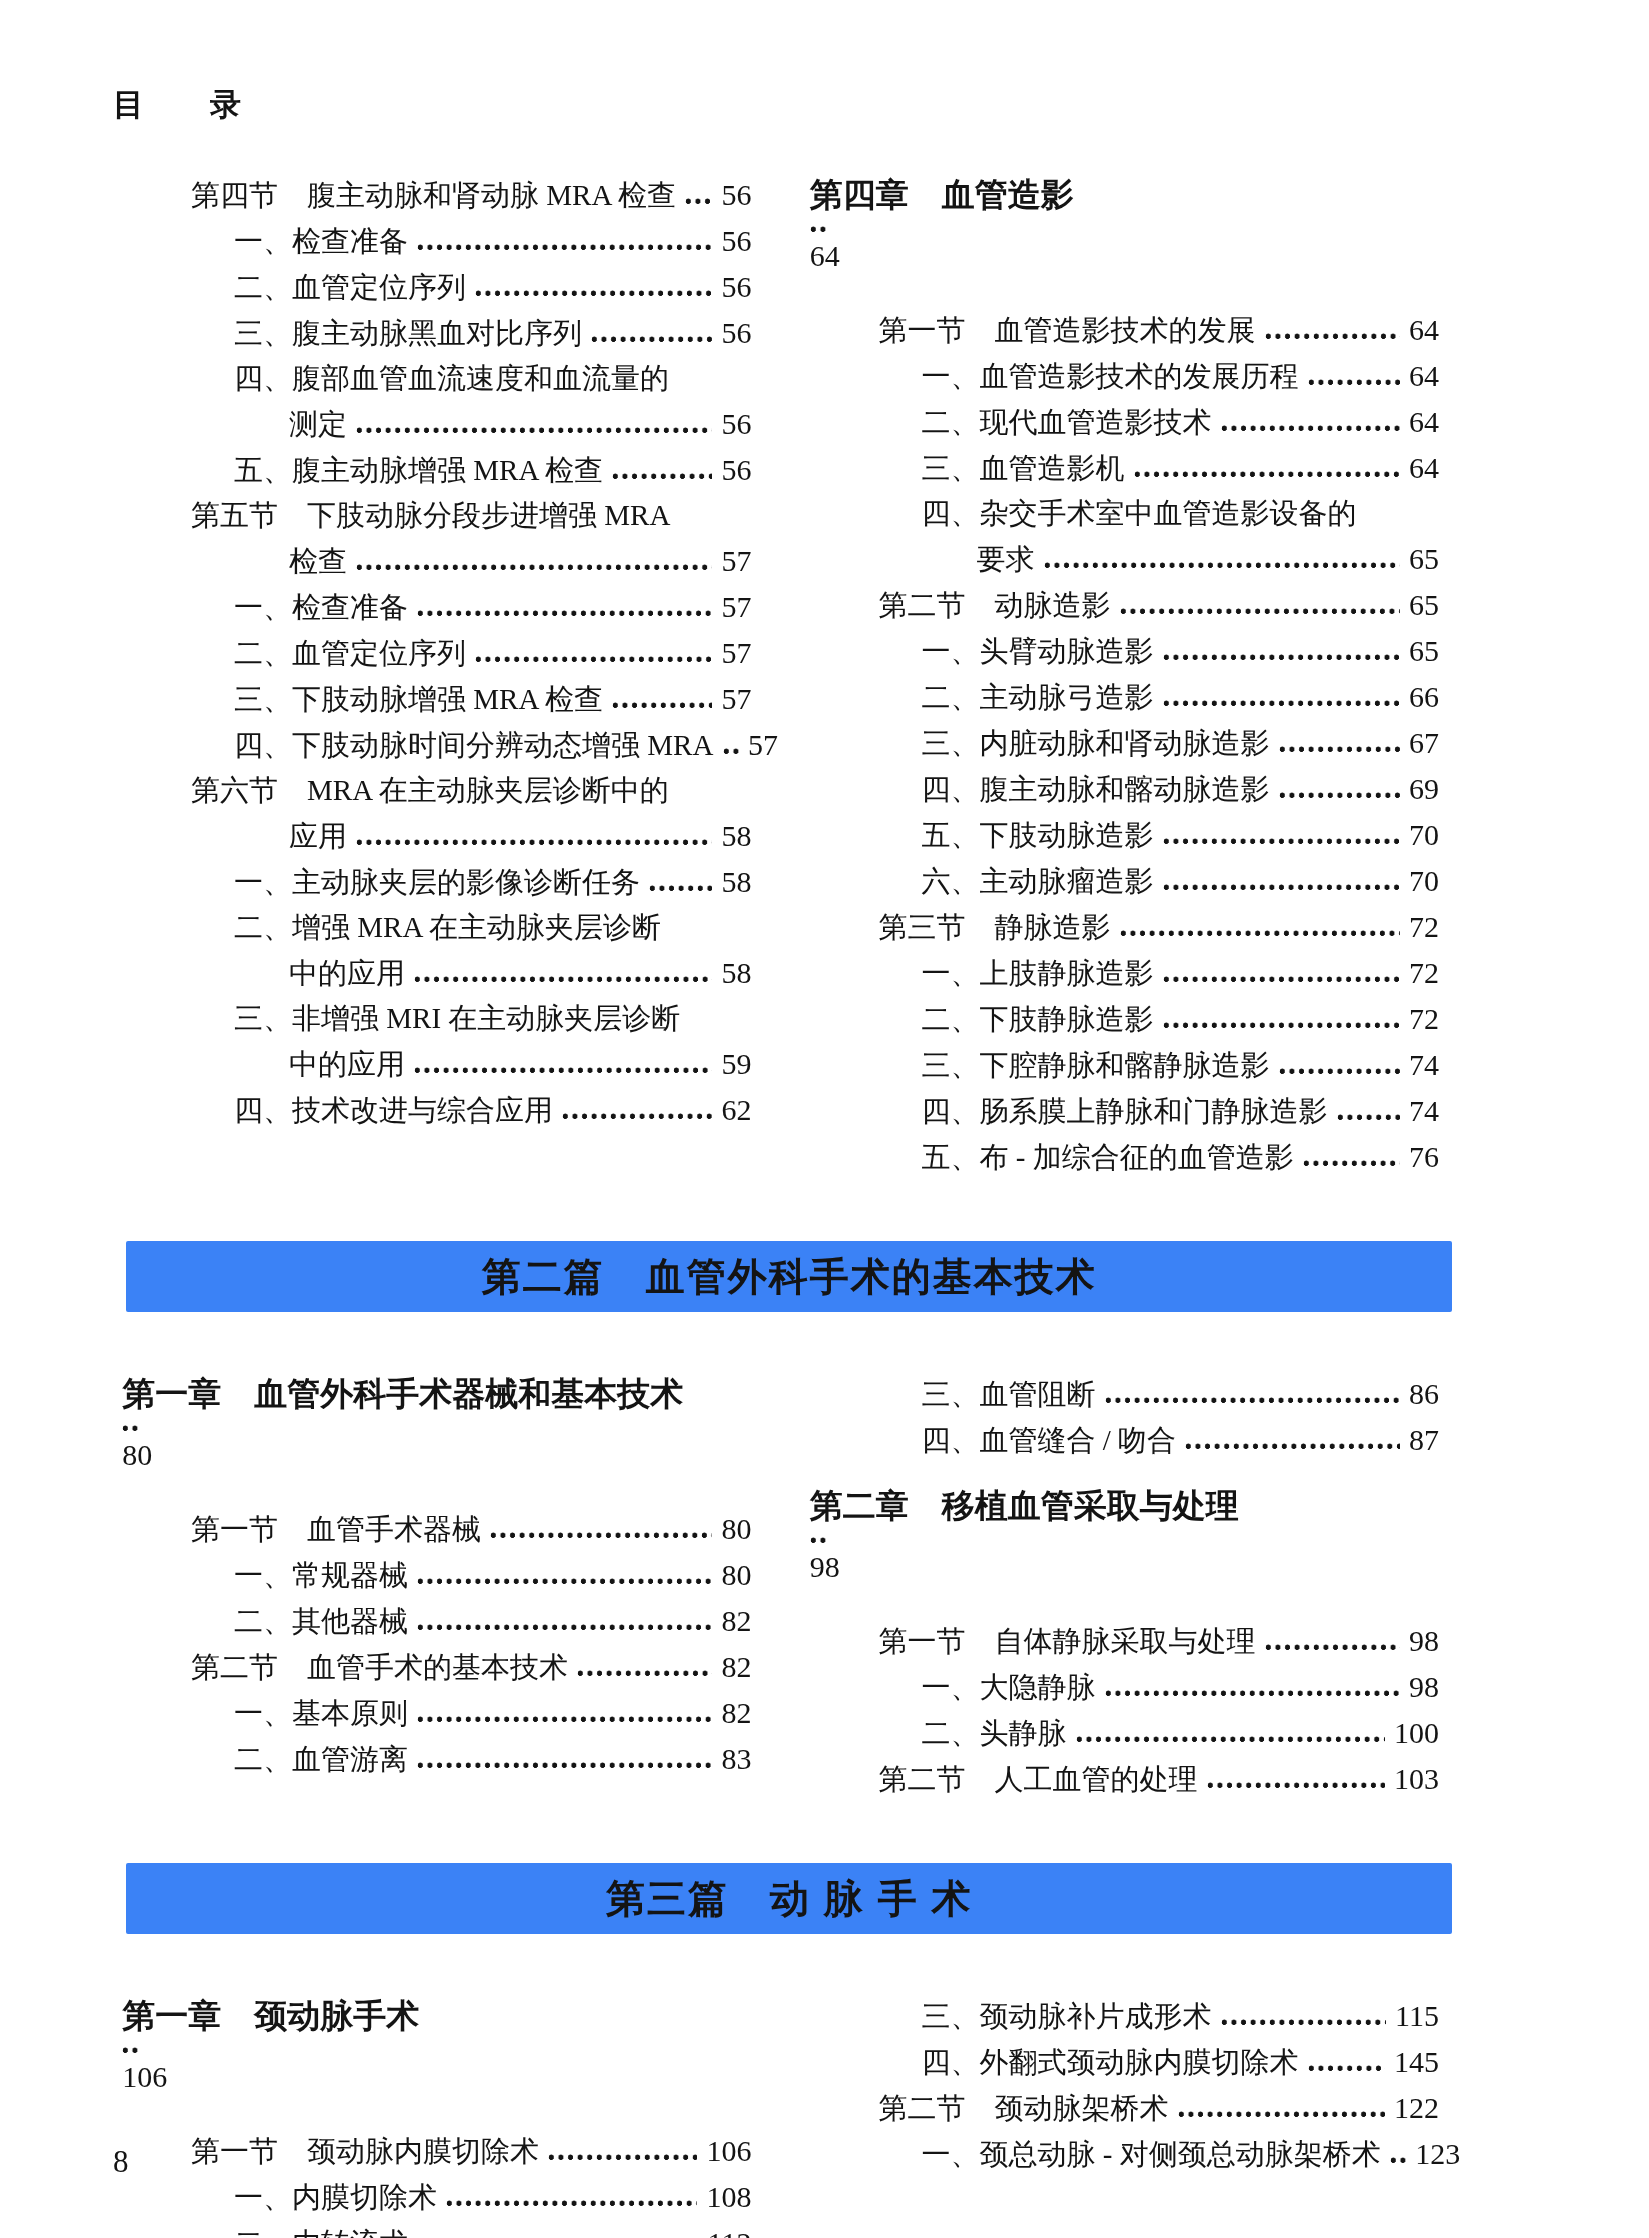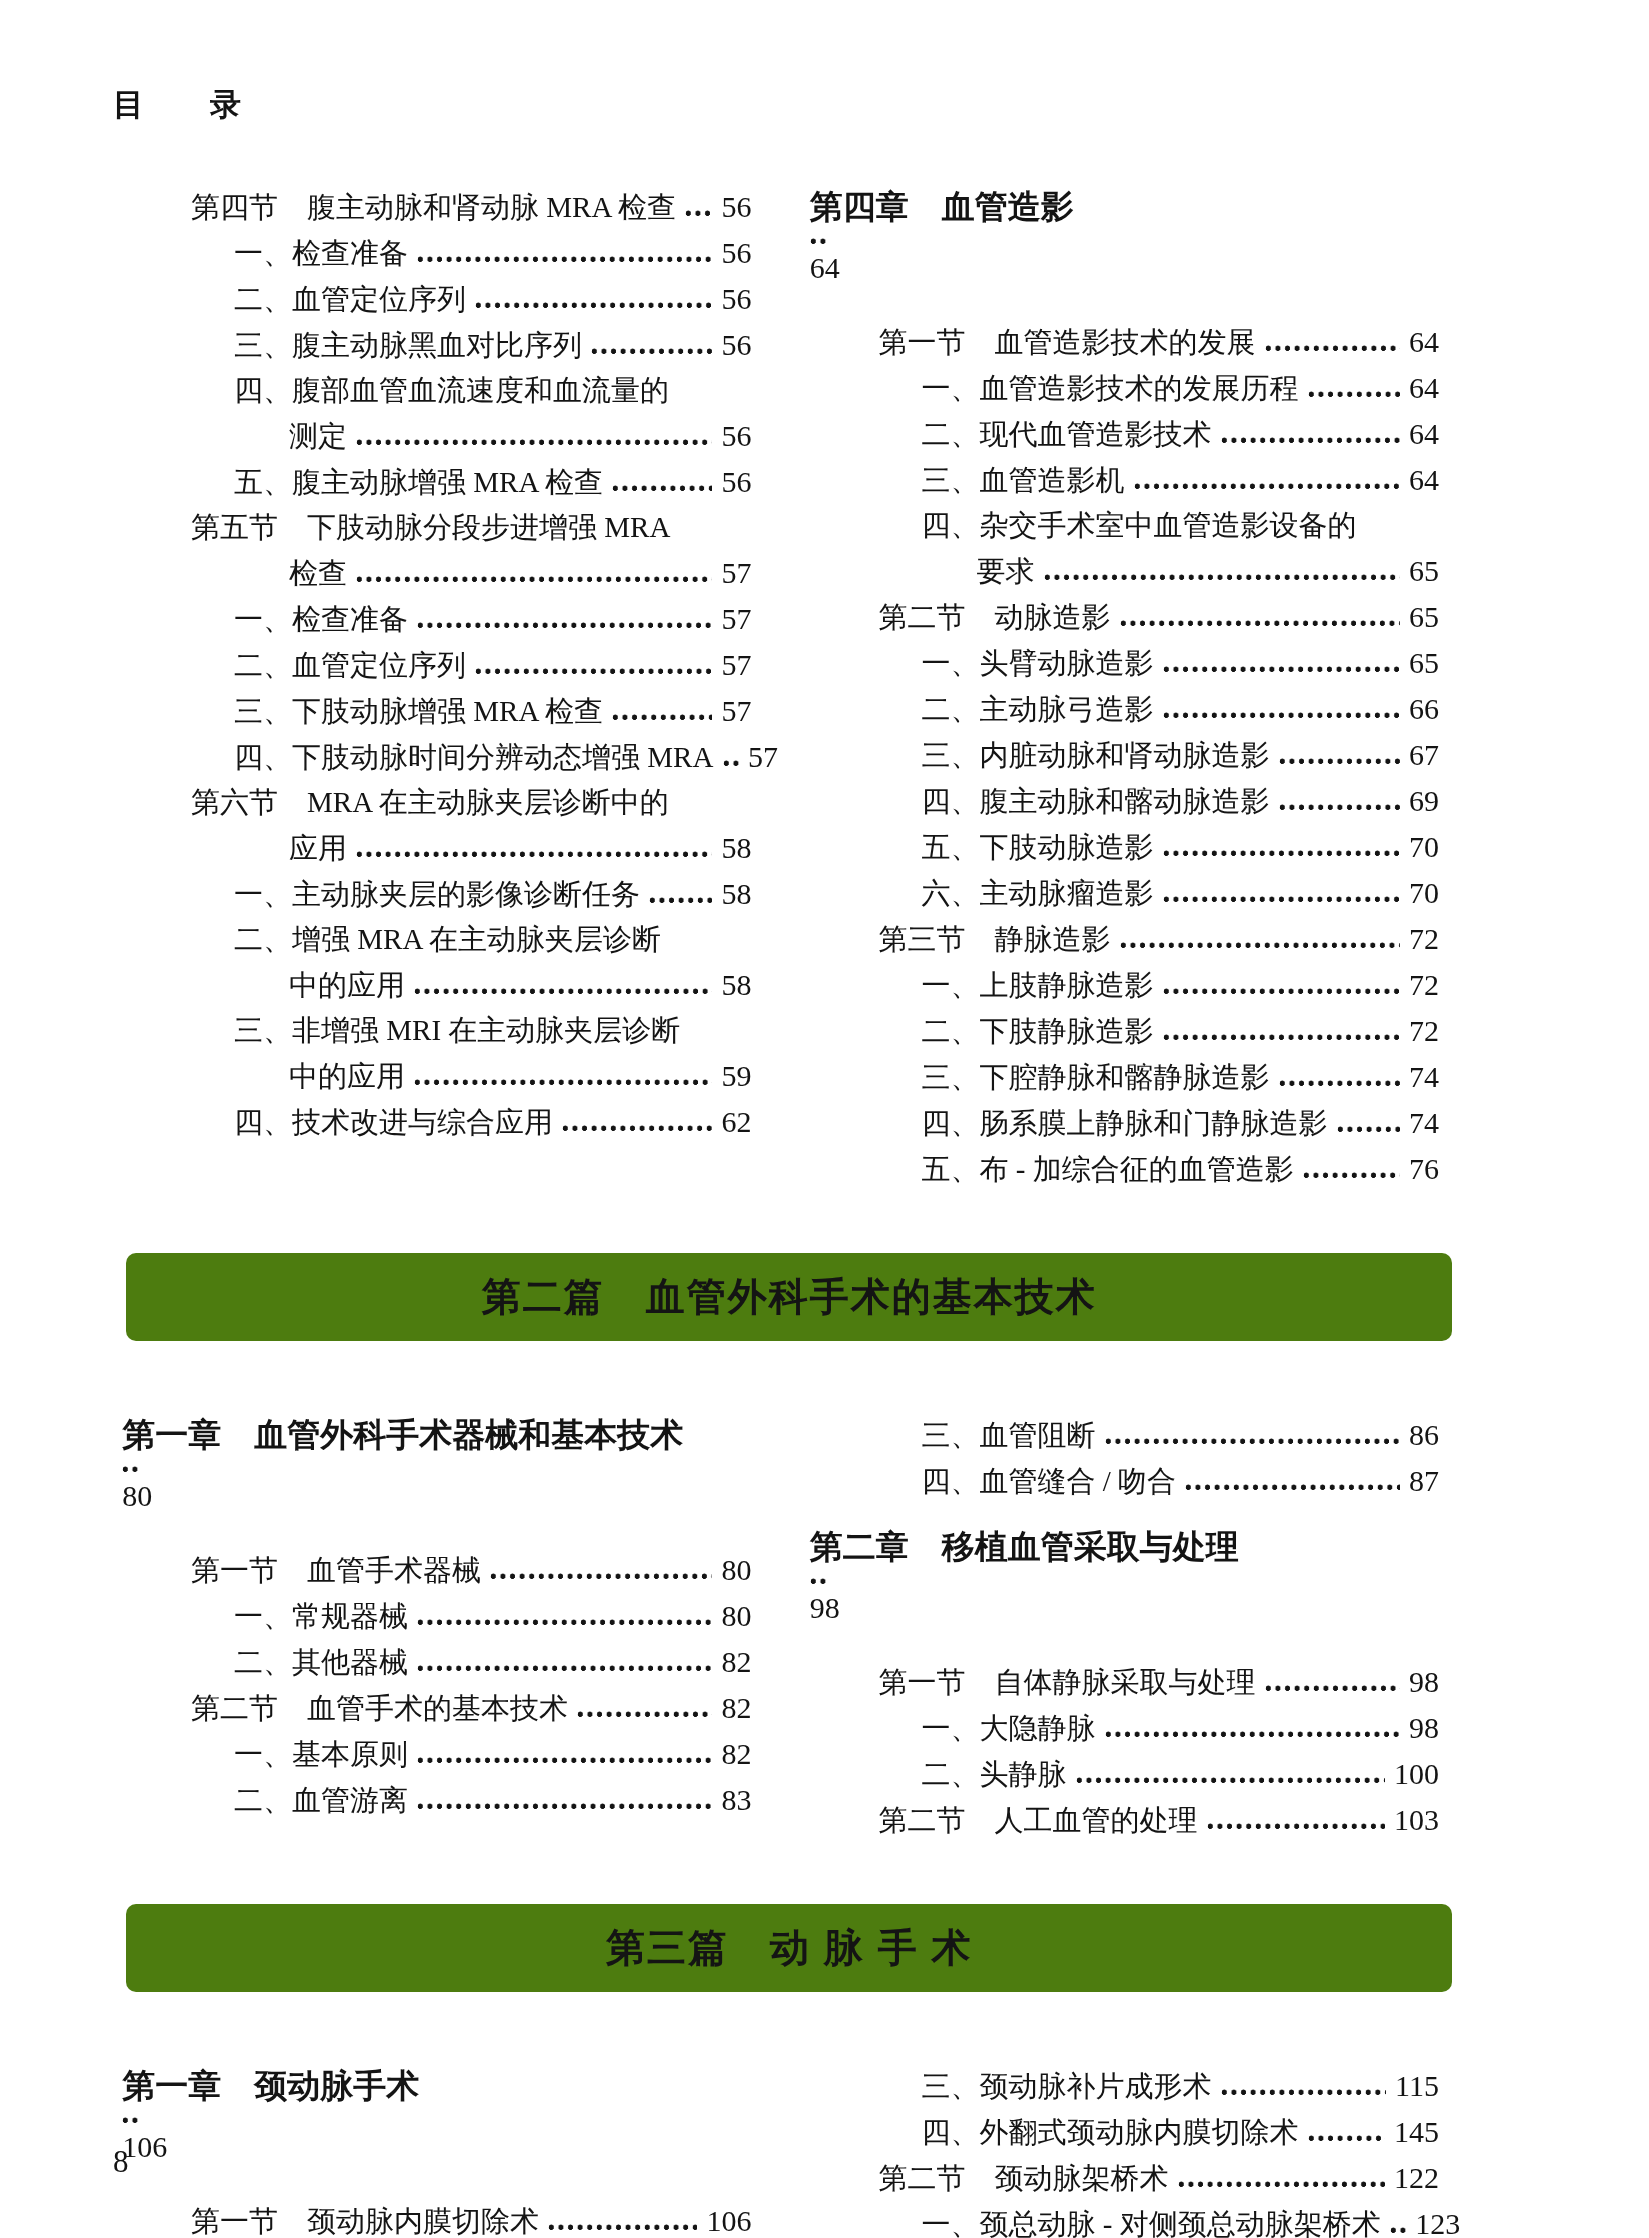--- a/index.html
+++ b/index.html
@@ -3,40 +3,40 @@
 <meta charset="utf-8">
 <style>
   html,body { margin:0; padding:0; background:#ffffff; }
   .page {
     position:relative; width:1649px; height:2239px; background:#ffffff;
     box-sizing:border-box; padding:85px 210px 0 113px; overflow:hidden;
     color:#141414; font-family:"Liberation Serif","DejaVu Serif",serif;
   }
   .doc-header { font-size:31px; font-weight:bold; line-height:40px; letter-spacing:1.3px; }
   .toc-part { margin-top:47px; display:grid; grid-template-columns:1fr 1fr; column-gap:49px; align-items:start; }
-  .toc-col { min-width:0;margin-top:12px; }
+  .toc-col { min-width:0; }
   .row { display:flex; align-items:baseline; line-height:45px; font-size:29px; }
   .row.level-0 {
     font-family:"Liberation Sans","DejaVu Sans",sans-serif;
     font-weight:bold; font-size:33px; margin-bottom:29px;flex-direction:column;
   }
   .row.level-0:not(:first-child) { margin-top:20px; }
   .row.level-1 { padding-left:78px; }
   .row.level-2 { padding-left:121px; }
   .row.level-3 { padding-left:176px; }
   .t { white-space:pre; }
   .dots {
     flex:1 1 16px; min-width:16px; height:6.7px; margin-left:9.3px; align-self:baseline;
     background-image:radial-gradient(circle at 3.3px 3.1px, #141414 2.3px, transparent 2.9px);
     background-size:9.6px 6.7px; background-repeat:repeat-x; background-position:left bottom;
   }
   .p { margin-left:9.3px; font-size:30px; font-weight:normal;
        font-family:"Liberation Serif","DejaVu Serif",serif; }
   .banner {
-    margin:61px -13.3px 59px 13.3px; height:88px; border-radius:10px; background:#4d7c0f;
+    margin:61px -13.3px 59px 13.3px; height:71px; border-radius:2px; background:#3b82f6;
     display:flex; align-items:center; justify-content:center;
     font-family:"Liberation Sans","DejaVu Sans",sans-serif; font-weight:bold;
     font-size:39px; letter-spacing:2px; color:#141414;
   }
   .footer-page { position:absolute; left:113px; bottom:59px; font-size:31px; }
 </style>
 </head>
 <body>
 
 <div class="page">

